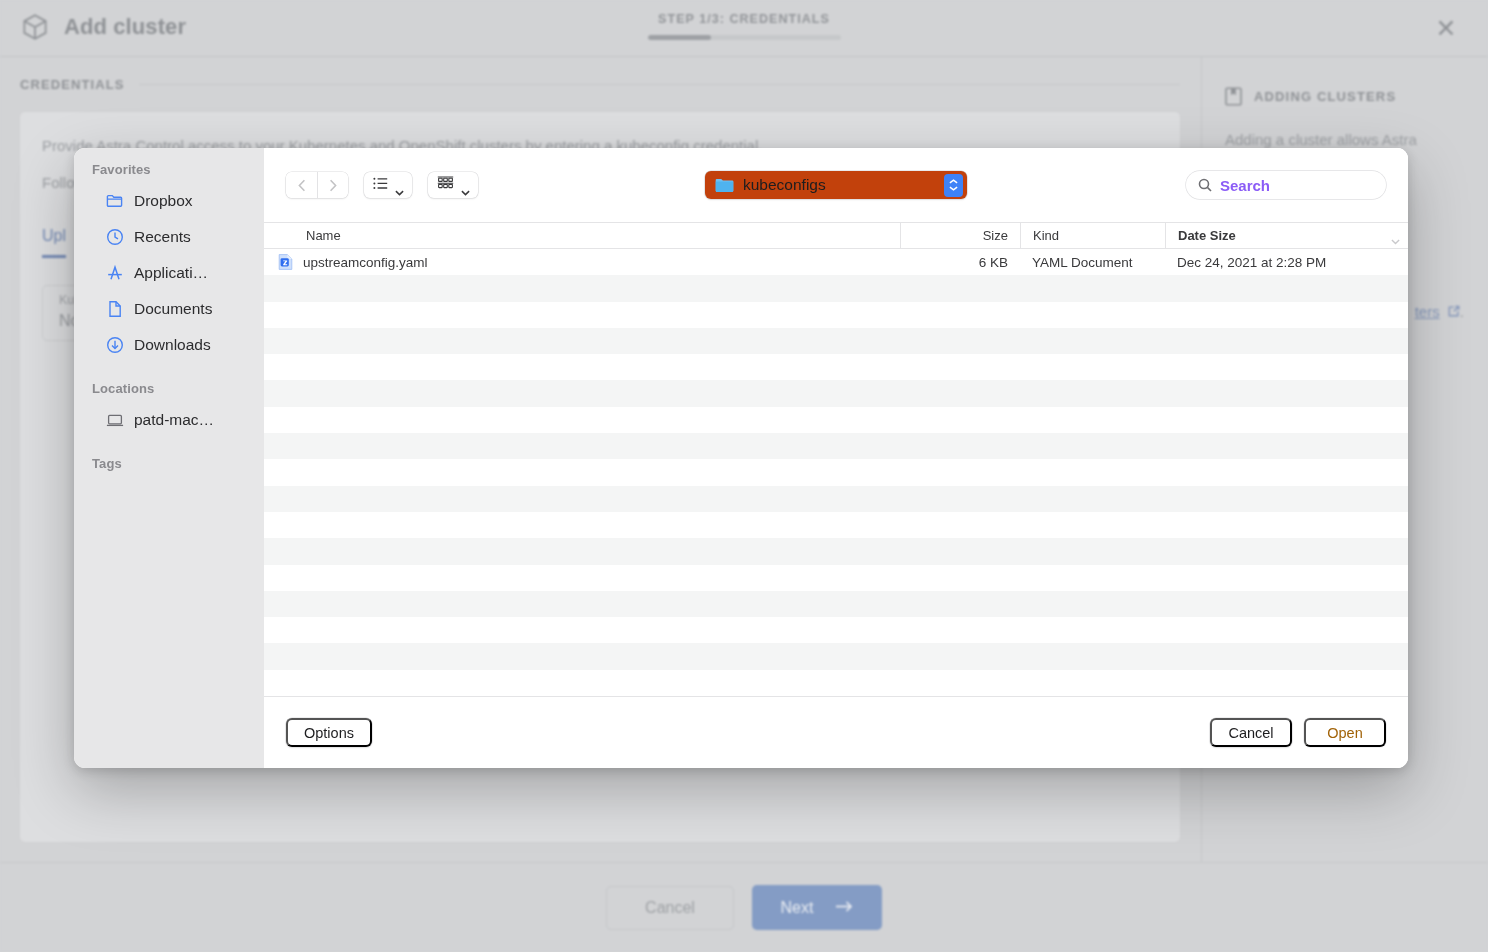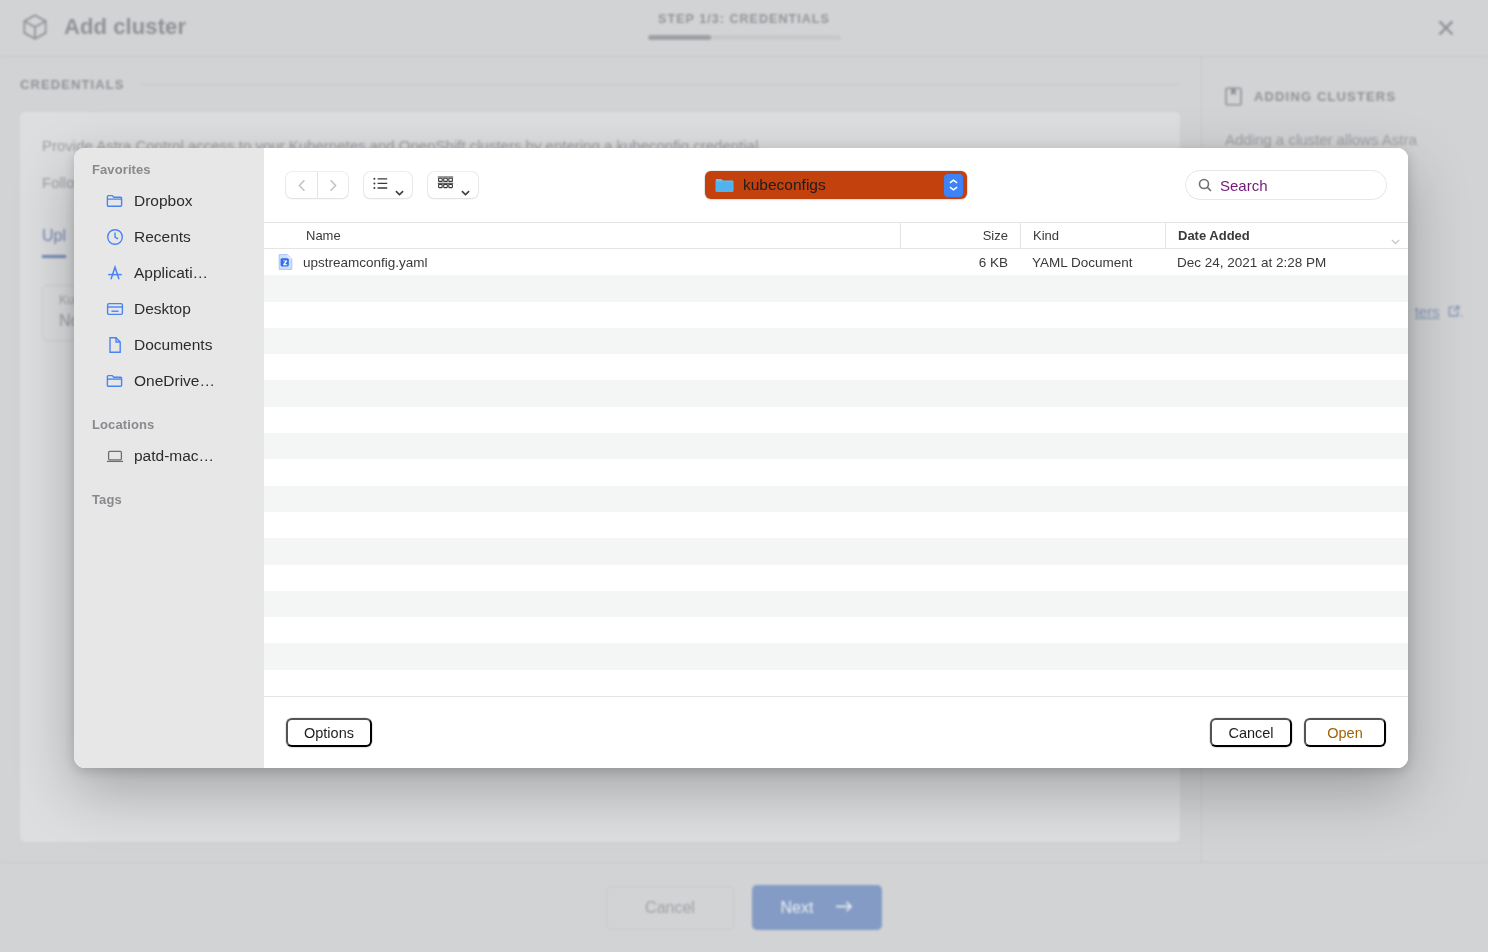--- a/index.html
+++ b/index.html
@@ -178,21 +178,21 @@
   }
   .stepper svg { width: 9px; height: 5px; }
 
   .fd-search {
     position: absolute; right: 22px; top: 23px;
     width: 200px; height: 28px; border-radius: 14px; background: #fff;
     box-shadow: 0 0 0 .7px #e0e0e2;
     display: flex; align-items: center; gap: 8px; padding: 0 12px;
   }
   .fd-search .srch-ic { width: 14px; height: 14px; color: #6f6f73; flex: none; }
-  .fd-search .ph { font-size: 15px; color: #701a75; }
+  .fd-search .ph { font-size: 15px; color: #8b5cf6; font-weight: bold; }
 
   
   .fd-colhead {
     height: 27px; flex: none; display: flex; align-items: stretch;
     border-top: .7px solid #e4e4e6; border-bottom: .7px solid #e4e4e6;
     background: #fff; font-size: 13px; color: #3a3a3c;
   }
   .ch { display: flex; align-items: center; padding-left: 12px; border-left: .7px solid #e4e4e6; }
   .ch:first-child { border-left: none; padding-left: 42px; }
   .ch.sorted { font-weight: 700; }
@@ -337,46 +337,39 @@
     </div>
 
     <div class="fd-item">
       <span class="fd-ic"><svg viewBox="0 0 18 18" fill="none" stroke="currentColor" stroke-width="1.5">
             <path d="M5 15.2 9 3.2l4 12"></path>
             <path d="M2.2 10.6h13.6"></path>
           </svg></span>
       <span>Applicati…</span>
     </div>
 
-    <div class="fd-item">
-      <span class="fd-ic"><svg viewBox="0 0 18 18" fill="none" stroke="currentColor" stroke-width="1.4">
-            <rect x="1.6" y="3.6" width="14.8" height="10.8" rx="1.4"></rect>
-            <path d="M1.6 7h14.8"></path>
-            <path d="M5.4 11.2h7.2"></path>
-          </svg></span>
-      <span>Desktop</span>
-    </div>
 
     <div class="fd-item">
       <span class="fd-ic"><svg viewBox="0 0 18 18" fill="none" stroke="currentColor" stroke-width="1.4">
             <path d="M4 1.8h6l4.2 4.2v10.2H4z"></path>
             <path d="M10 1.8V6h4.2"></path>
           </svg></span>
       <span>Documents</span>
     </div>
 
-
-
     <div class="fd-item">
       <span class="fd-ic"><svg viewBox="0 0 18 18" fill="none" stroke="currentColor" stroke-width="1.4">
-            <path d="M1.4 4.6a1 1 0 0 1 1-1h3.9l1.5 1.6h6.8a1 1 0 0 1 1 1v7a1 1 0 0 1-1 1H2.4a1 1 0 0 1-1-1z"></path>
-            <path d="M1.4 7.1h14.2"></path>
+            <circle cx="9" cy="9" r="7.3"></circle>
+            <path d="M9 4.8v7.4"></path>
+            <path d="M6 9.4 9 12.4 12 9.4"></path>
           </svg></span>
-      <span>OneDrive…</span>
-    </div>
+      <span>Downloads</span>
+    </div>
+
+
 
     <div class="fd-gap"></div>
     <div class="fd-group-title">Locations</div>
 
     <div class="fd-item">
       <span class="fd-ic" style="color:#6e6e73"><svg viewBox="0 0 18 18" fill="none" stroke="currentColor" stroke-width="1.3">
             <rect x="2.6" y="4.4" width="12.8" height="8.4" rx="1"></rect>
             <path d="M.9 14.4h16.2"></path>
           </svg></span>
       <span>patd-mac…</span>
@@ -468,21 +461,21 @@
       </div>
     </div>
 
     <div class="fd-colhead">
       <div class="ch" style="width:636px">Name</div>
       <div class="ch num" style="width:120px">
           <span>Size</span>
         </div>
       <div class="ch" style="width:145px">Kind</div>
       <div class="ch sorted" style="flex:1">
-        <span>Date Added</span>
+        <span>Date Size</span>
         <span class="sortchev">
           <svg viewBox="0 0 9 6" fill="none" stroke="currentColor" stroke-width="1.4">
               <path d="M.9 1.1 4.5 4.6 8.1 1.1"></path>
             </svg>
         </span>
       </div>
     </div>
 
     <div class="fd-list" id="fd-list">
       <div class="fd-row">

